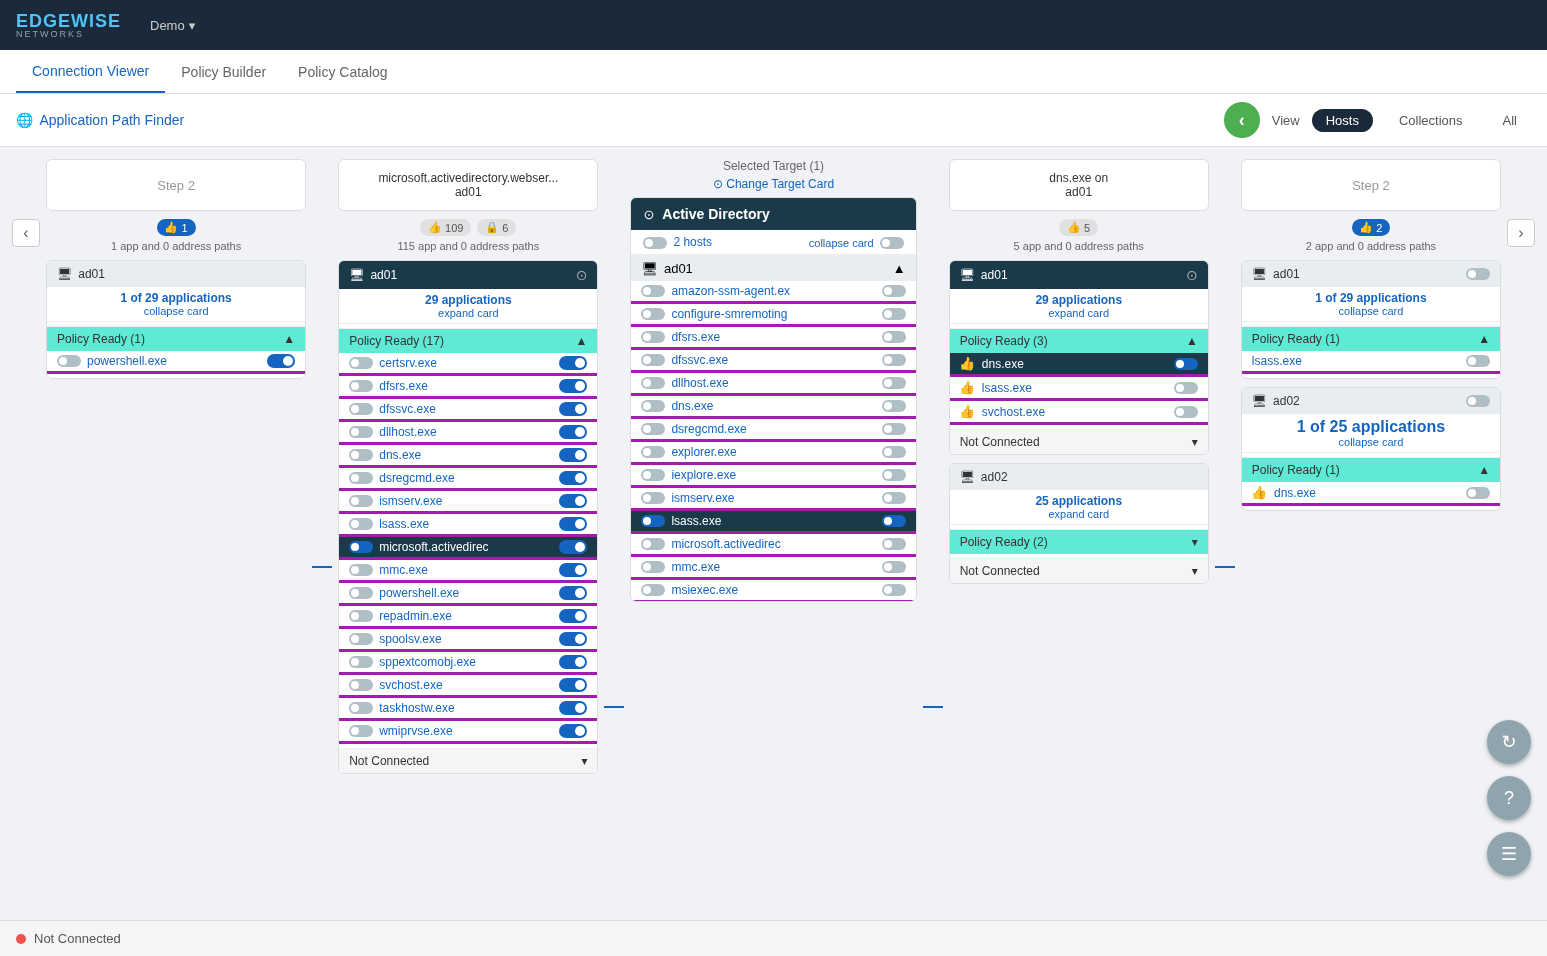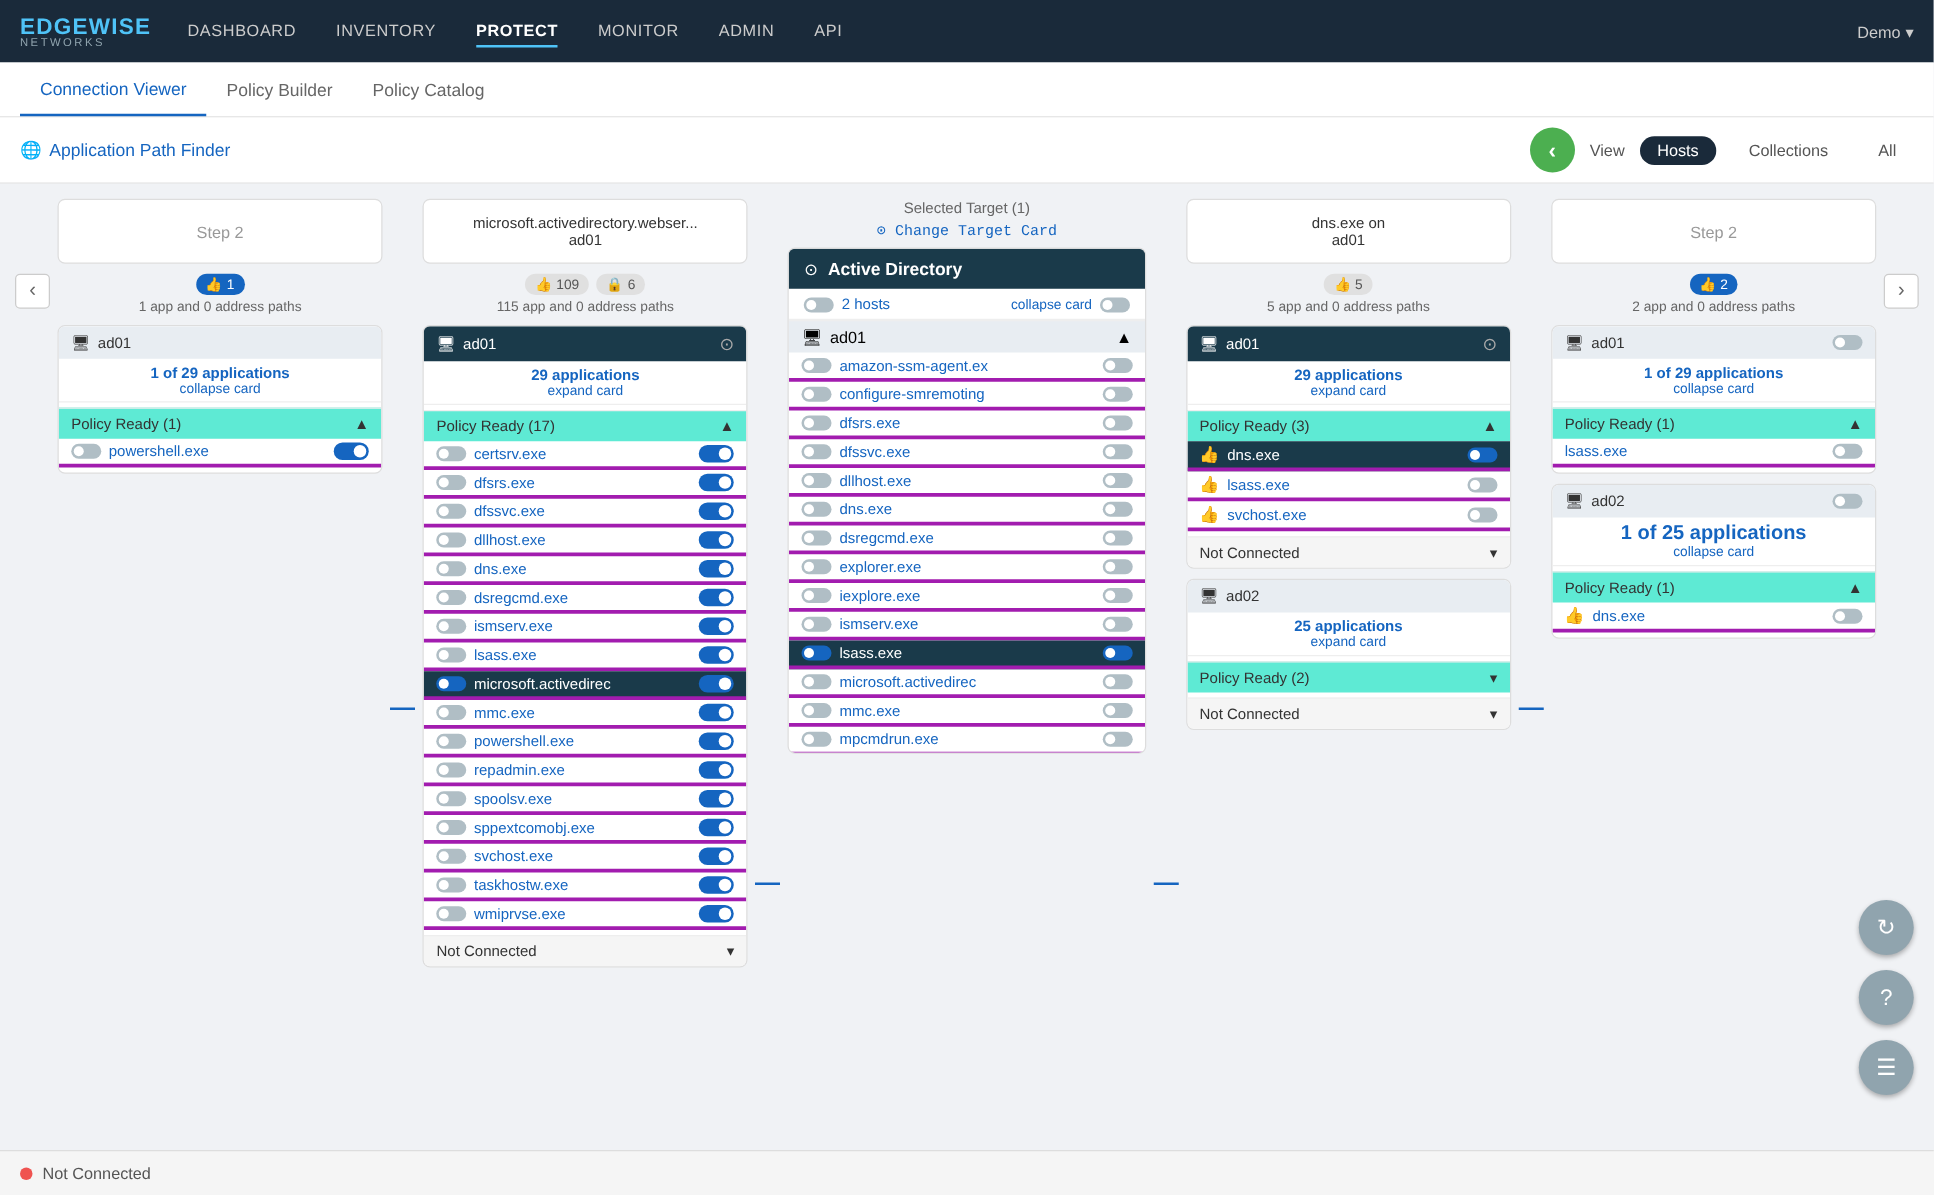--- a/index.html
+++ b/index.html
@@ -301,21 +301,20 @@
       margin-bottom: 4px;
       text-align: center;
     }
 
     .change-target {
       color: #1565c0;
       font-size: 12px;
       cursor: pointer;
       text-align: center;
       margin-bottom: 6px;
-      font-family: Liberation Mono, monospace;
     }
 
     .target-card {
       background: white;
       border: 1px solid #ddd;
       border-radius: 6px;
       overflow: hidden;
     }
 
     .target-header {
@@ -401,28 +400,20 @@
 
   </style>
 </head>
 <body>
 
 <div class="top-nav">
   <div class="logo">
     <span class="logo-main">EDGEWISE</span>
     <span class="logo-sub">NETWORKS</span>
   </div>
-  <div class="nav-items">
-    <span class="nav-item">DASHBOARD</span>
-    <span class="nav-item">INVENTORY</span>
-    <span class="nav-item active">PROTECT</span>
-    <span class="nav-item">MONITOR</span>
-    <span class="nav-item">ADMIN</span>
-    <span class="nav-item">API</span>
-  </div>
   <div class="nav-right">
     <span>Demo</span>
     <span>▾</span>
   </div>
 </div>
 
 <div class="sub-nav">
   <span class="sub-nav-item active">Connection Viewer</span>
   <span class="sub-nav-item">Policy Builder</span>
   <span class="sub-nav-item">Policy Catalog</span>
@@ -711,25 +702,20 @@
             <div class="small-toggle on"></div>
           </div>
           <div class="app-row">
             <div class="small-toggle"></div>
             <span class="app-name">microsoft.activedirec</span>
             <div class="small-toggle"></div>
           </div>
           <div class="app-row">
             <div class="small-toggle"></div>
             <span class="app-name">mmc.exe</span>
-            <div class="small-toggle"></div>
-          </div>
-          <div class="app-row">
-            <div class="small-toggle"></div>
-            <span class="app-name">mpcmdrun.exe</span>
             <div class="small-toggle"></div>
           </div>
           <div class="app-row">
             <div class="small-toggle"></div>
             <span class="app-name">msiexec.exe</span>
             <div class="small-toggle"></div>
           </div>
           <div class="app-row">
             <div class="small-toggle"></div>
             <span class="app-name">powershell.exe</span>

